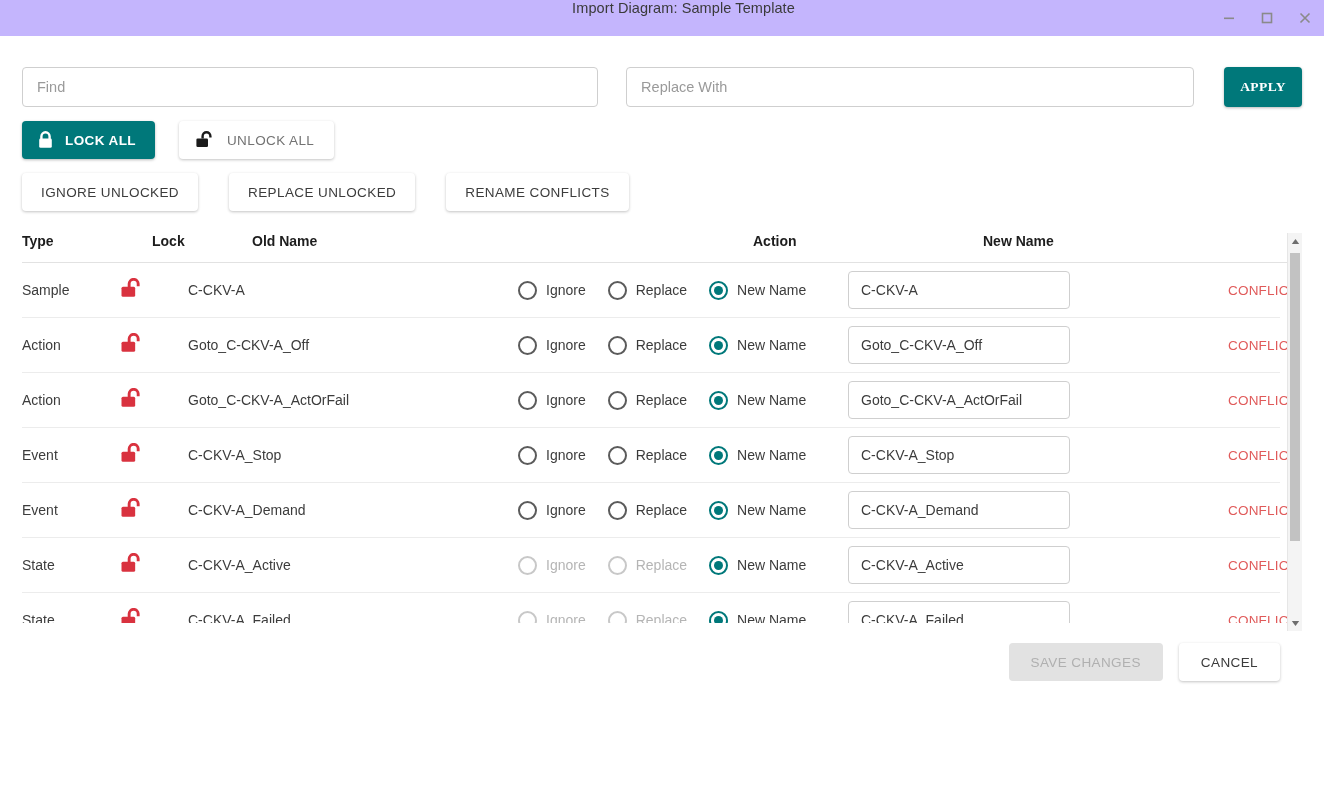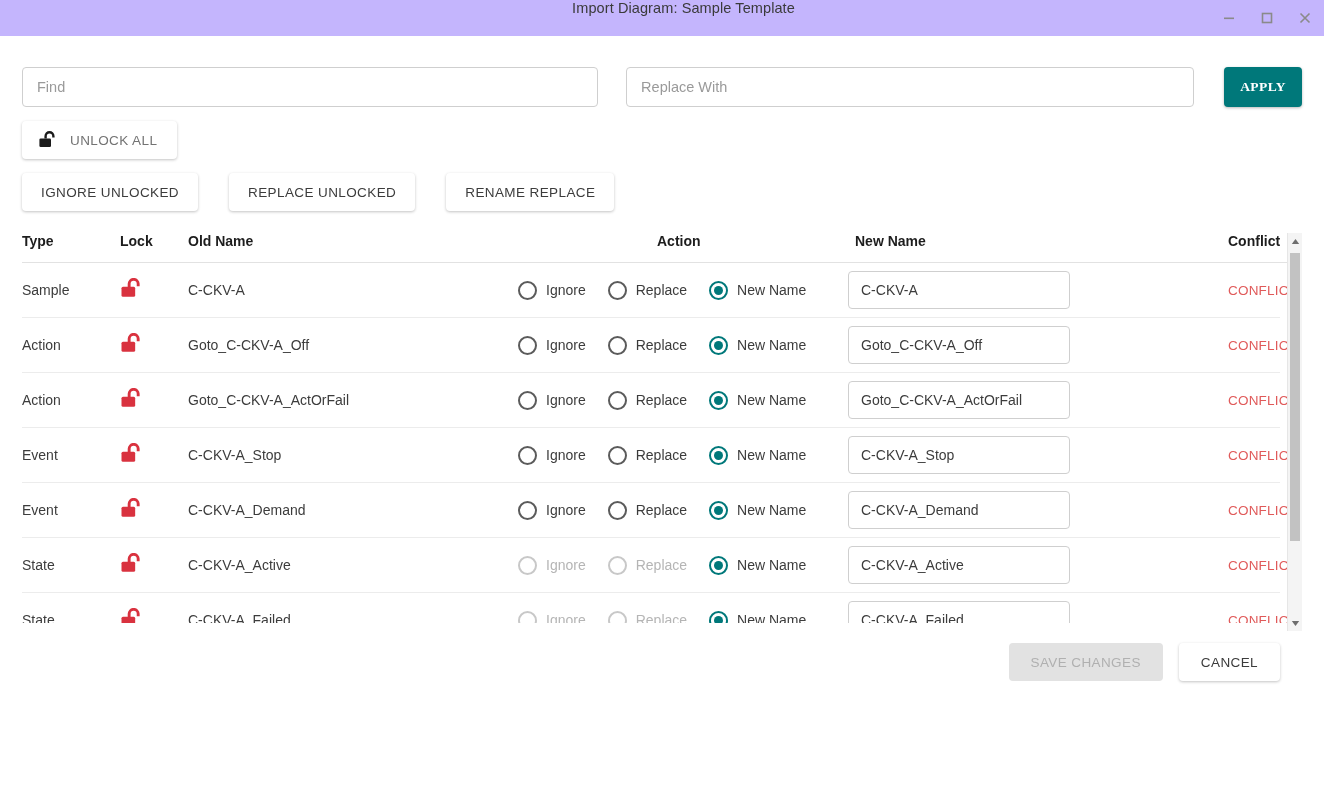--- a/index.html
+++ b/index.html
@@ -143,20 +143,21 @@
   }
   .tbl-head {
     display: flex;
     align-items: flex-end;
     font-size: 14px;
     font-weight: bold;
     color: #1d1d1d;
     padding-bottom: 13px;
     border-bottom: 1px solid #e2e2e2;
     padding-right: 22px;
+    gap: 32px;
   }
   .scroll-area {
     height: 360px;
     overflow: hidden;
     position: relative;
     padding-right: 22px;
   }
   .row {
     display: flex;
     align-items: center;
@@ -306,33 +307,40 @@
 
 <div class="dialog">
 
   <div class="findrow">
     <input class="field field-find" type="text" placeholder="Find" style="">
     <input class="field field-replace" type="text" placeholder="Replace With" style="">
     <button class="btn btn-apply">APPLY</button>
   </div>
 
   <div class="lockrow">
+    <button class="btn btn-lockall">
+      <svg width="17" height="18" viewBox="0 0 17 18">
+        <path d="M4.4 8 V5.4 a4.1 4.1 0 0 1 8.2 0 V8" fill="none" stroke="#ffffff" stroke-width="2.4"></path>
+        <rect x="2.2" y="7.6" width="12.6" height="9.2" rx="1.4" fill="#ffffff"></rect>
+      </svg>
+      <span>LOCK ALL</span>
+    </button>
     <button class="btn btn-unlockall">
       <svg width="19" height="18" viewBox="0 0 19 18">
         <path d="M7.6 7.6 V5.2 a3.9 3.9 0 0 1 7.8 0 V6.6" fill="none" stroke="#1b1b1b" stroke-width="2.4"></path>
         <rect x="1.4" y="7.4" width="11.6" height="8.6" rx="1.3" fill="#1b1b1b"></rect>
       </svg>
       <span>UNLOCK ALL</span>
     </button>
   </div>
 
   <div class="unlockedrow">
     <button class="btn btn-plain">IGNORE UNLOCKED</button>
     <button class="btn btn-plain">REPLACE UNLOCKED</button>
-    <button class="btn btn-plain">RENAME REPLACE</button>
+    <button class="btn btn-plain">RENAME CONFLICTS</button>
   </div>
 
   <div class="table-wrap">
     <div class="tbl-head">
       <div class="c-type">Type</div>
       <div class="c-lock">Lock</div>
       <div class="c-old">Old Name</div>
       <div class="c-action">Action</div>
       <div class="c-new">New Name</div>
       <div class="c-conf">Conflict</div>

